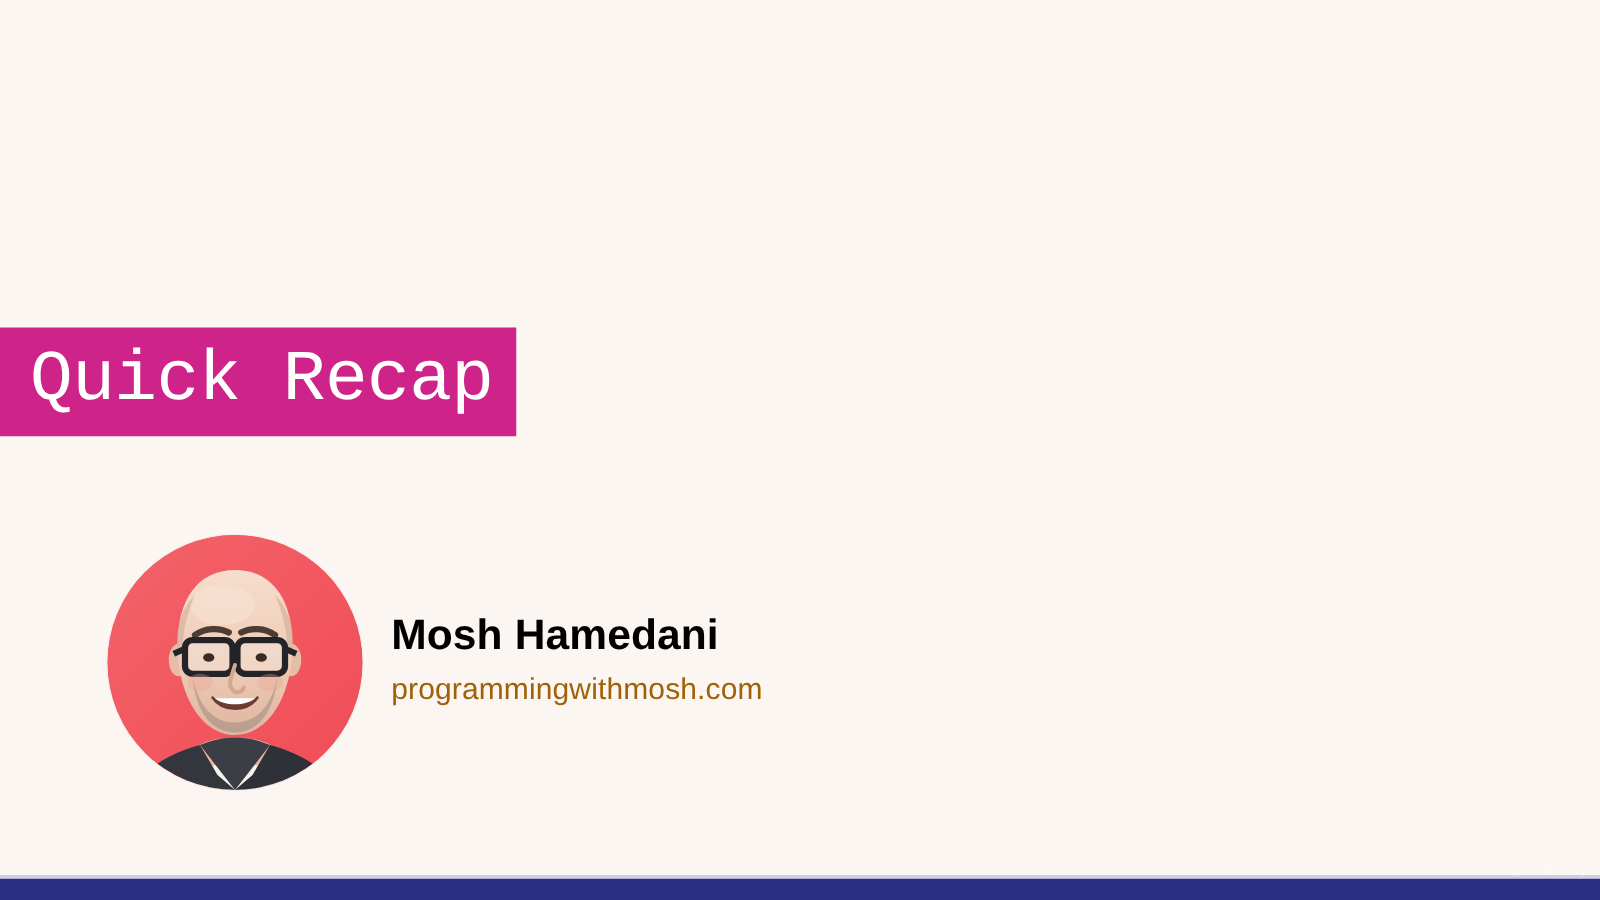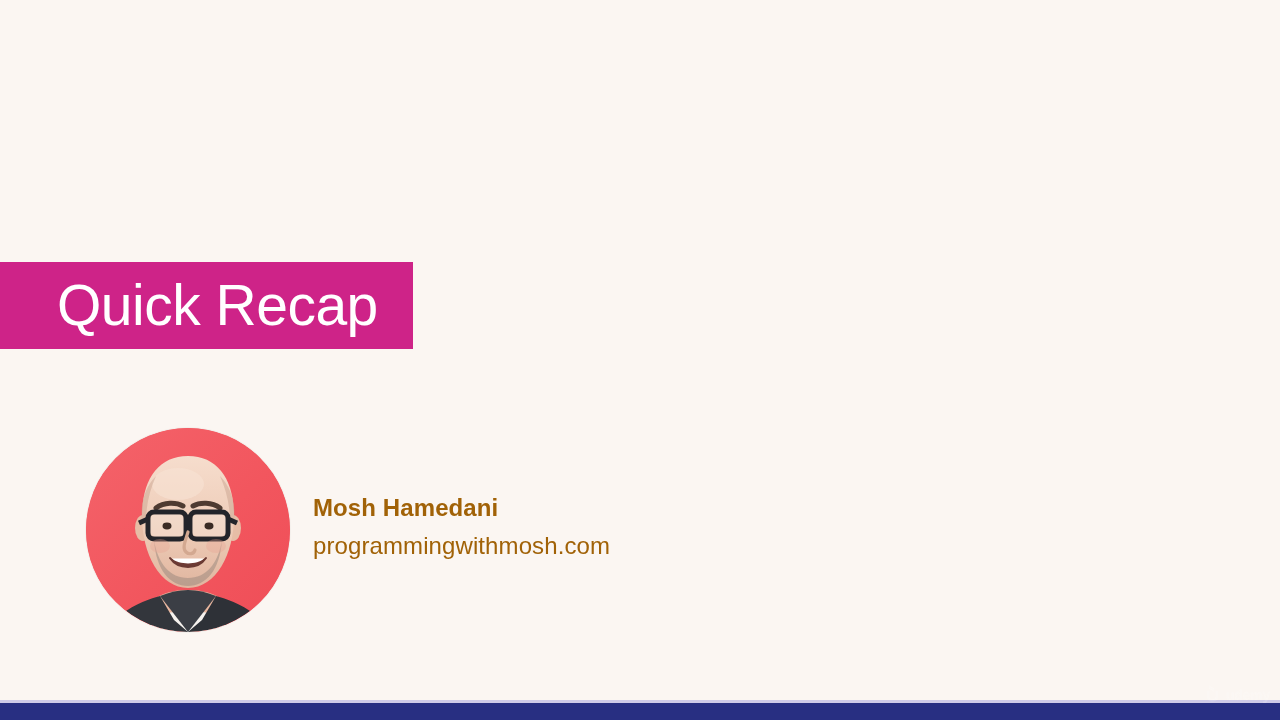--- a/index.html
+++ b/index.html
@@ -27,26 +27,26 @@
     left: 0;
     top: 262px;
     width: 413px;
     height: 87px;
     background: #ce2388;
     display: flex;
     align-items: center;
   }
   #title-banner-label {
     color: #ffffff;
-    font-family: Liberation Sans, sans-serif;
+    font-family: Liberation Mono, monospace;
     font-size: 57px;
     font-weight: 400;
     letter-spacing: -0.5px;
     line-height: 1;
-    padding-left: 57px;
+    padding-left: 24px;
     white-space: nowrap;
   }
 
   
   #presenter {
     position: absolute;
     left: 86px;
     top: 428px;
     display: flex;
     align-items: center;
@@ -65,23 +65,23 @@
   #avatar svg { display: block; width: 204px; height: 204px; }
 
   #presenter-text {
     margin-left: 23px;
     padding-bottom: 6px;
     display: flex;
     flex-direction: column;
     justify-content: center;
   }
   #presenter-name {
-    color: #a16207;
-    font-family: "Liberation Sans", sans-serif;
-    font-size: 24px;
+    color: #000000;
+    font-family: "Liberation Sans", sans-serif;
+    font-size: 34px;
     font-weight: bold;
     line-height: 1.18;
     letter-spacing: 0.1px;
     white-space: nowrap;
   }
   #presenter-site {
     margin-top: 10px;
     color: #a16207;
     font-family: "Liberation Sans", sans-serif;
     font-size: 24px;

